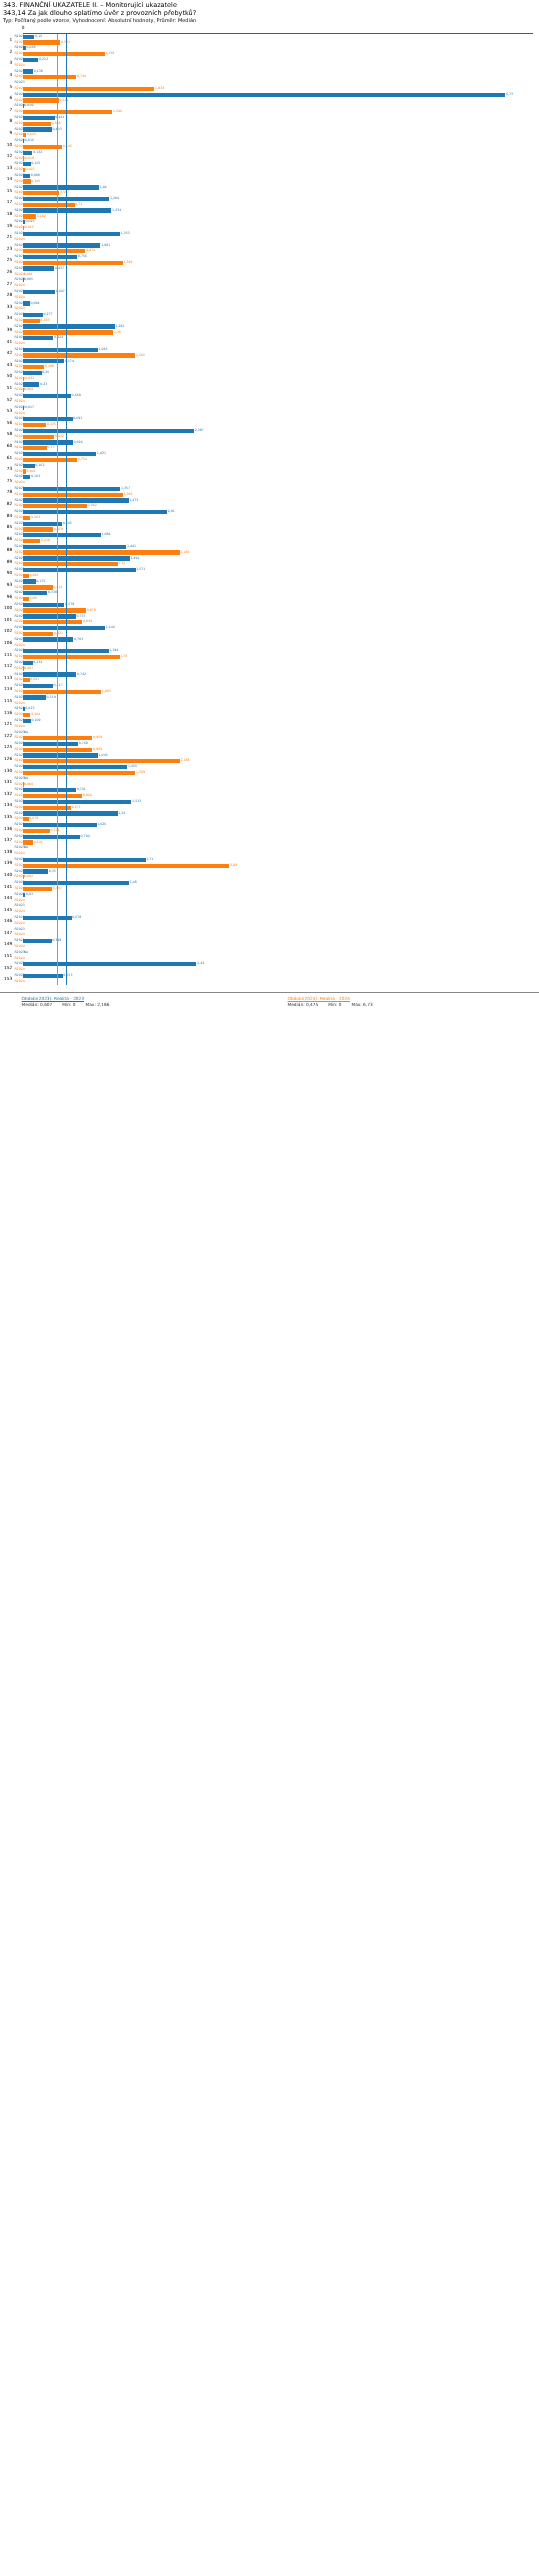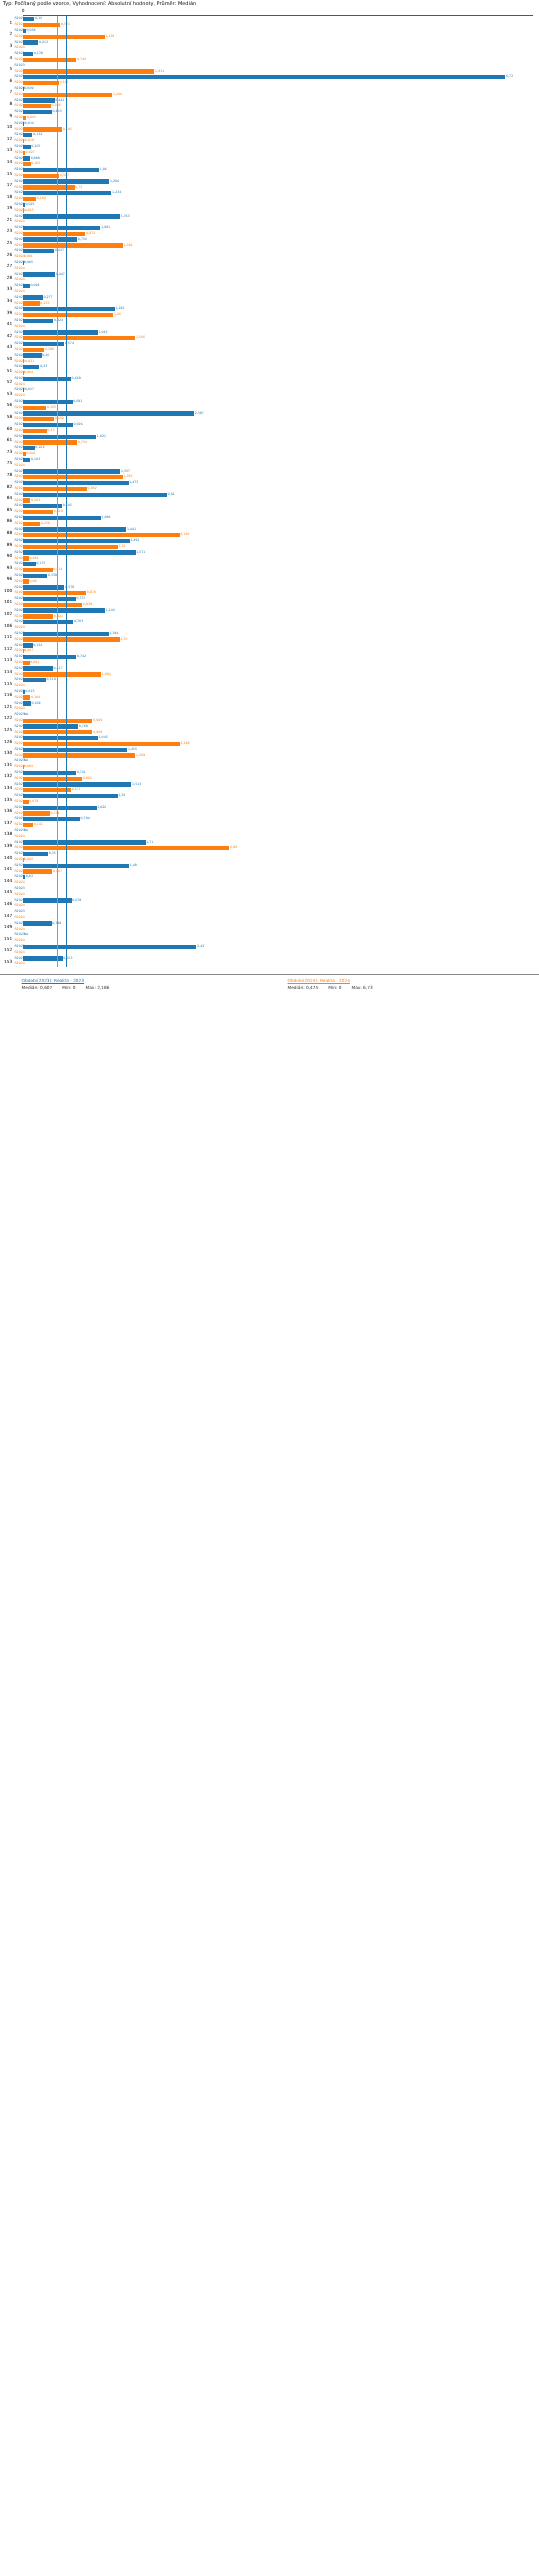--- a/index.html
+++ b/index.html
@@ -143,20 +143,24 @@
   .legend-title.c2023 { color: #1f77b4; }
   .legend-title.c2024 { color: #ff7f0e; }
   .legend-stats { display: flex; gap: 10px; }
   .legend-stat { font-size: 4.3px; color: #333; line-height: 5.8px; }
 </style>
 </head>
 <body>
 
 <div id="page">
 
+  <div class="hdr">
+    <div class="hdr-line">343. FINANČNÍ UKAZATELE II. – Monitorující ukazatele</div>
+    <div class="hdr-line">343,14 Za jak dlouho splatímo úvěr z provozních přebytků?</div>
+  </div>
   <div class="subhdr">Typ: Počítaný podle vzorce, Vyhodnocení: Absolutní hodnoty, Průměr: Medián</div>
 
   <div class="chart-area">
     <div class="axis-top" id="axis-top">
         <div class="axis-tick-label" style="left: 0%;">0</div>
       </div>
     <div class="rows" id="rows" style="position: relative;">
         <div class="grp">
           <div class="grp-label">1</div>
           <div class="grp-bars">

